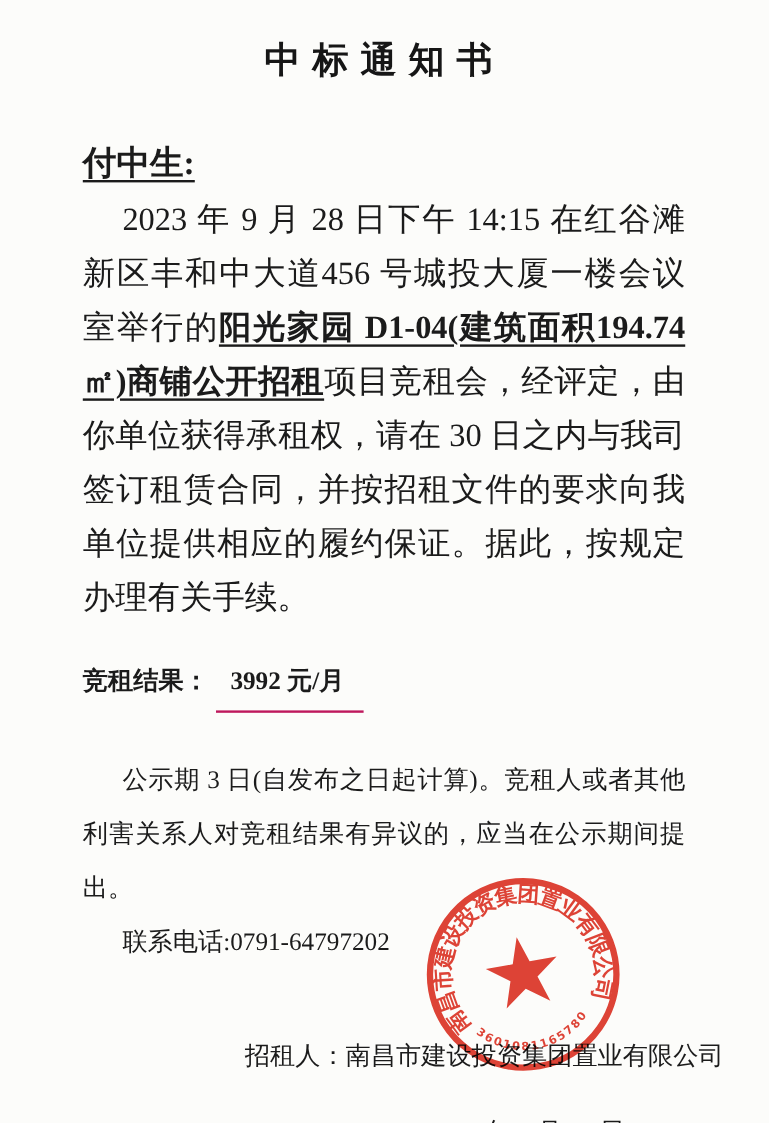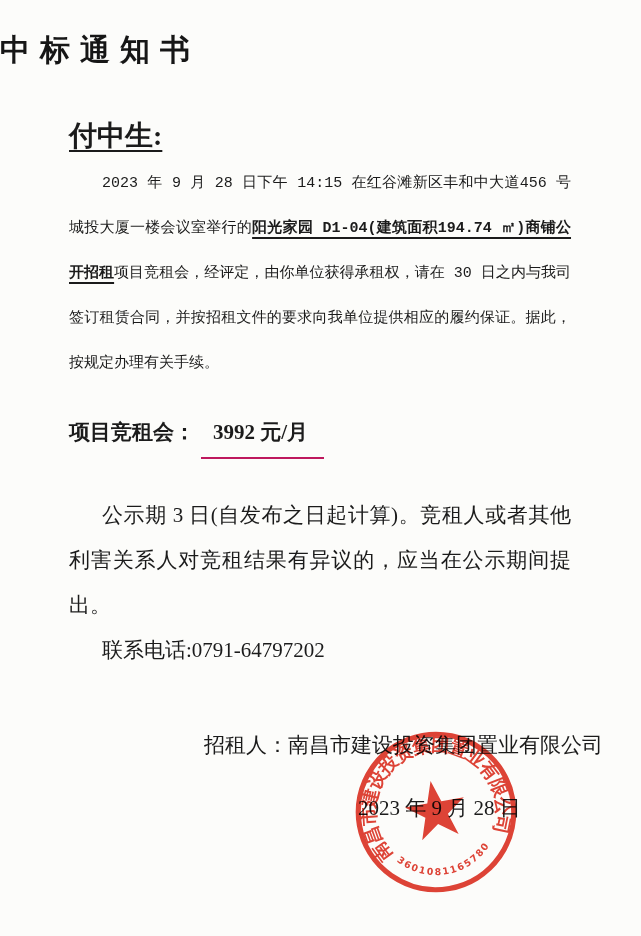--- a/index.html
+++ b/index.html
@@ -10,42 +10,42 @@
   }
   .page {
     position: relative;
     width: 641px; height: 936px;
     background: #fcfcfa;
     color: #1b1b1b;
     overflow: hidden;
   }
   .doc-title {
     margin: 30px 0 0 0;
+    text-align: center;
     font-size: 30px;
     font-weight: bold;
     letter-spacing: 10px;
     color: #161616;
   }
   .addressee {
     margin: 46px 0 0 69px;
     font-size: 28px;
     font-weight: bold;
   }
   .addressee .u {
     text-decoration: underline;
     text-underline-offset: 5px;
     text-decoration-thickness: 2px;
   }
   .para1 {
     margin: 6px 70px 0 69px;
-    font-size: 15px;
+    font-size: 27px;
     line-height: 45px;
     text-align: justify;
     text-indent: 33px;
-    font-family: Liberation Mono, monospace;
   }
   .hl {
     font-weight: bold;
     text-decoration: underline;
     text-underline-offset: 5px;
     text-decoration-thickness: 2px;
   }
   .result-line {
     margin: 24px 0 0 69px;
     font-size: 21px;
@@ -105,21 +105,21 @@
 
   <h1 class="doc-title">中标通知书</h1>
 
   <div class="addressee">
     <span class="u">付中生:</span>
   </div>
 
   <p class="para1"><span>2023 年 9 月 28 日下午 14:15 在红谷滩新区丰和中大道456 号城投大厦一楼会议室举行的</span><span class="hl">阳光家园 D1-04(建筑面积194.74 ㎡)商铺公开招租</span><span>项目竞租会，经评定，由你单位获得承租权，请在 30 日之内与我司签订租赁合同，并按招租文件的要求向我单位提供相应的履约保证。据此，按规定办理有关手续。</span></p>
 
   <div class="result-line">
-    <span>项目竞租会：</span><span class="result-value">3992 元/月</span>
+    <span>竞租结果：</span><span class="result-value">3992 元/月</span>
   </div>
 
   <div class="block2">
     <p class="notice">公示期 3 日(自发布之日起计算)。竞租人或者其他利害关系人对竞租结果有异议的，应当在公示期间提出。</p>
     <div class="phone">联系电话:0791-64797202</div>
   </div>
 
   <div class="lessor">招租人：南昌市建设投资集团置业有限公司</div>
 
   <div class="date-line">2023 年 9 月 28 日</div>

